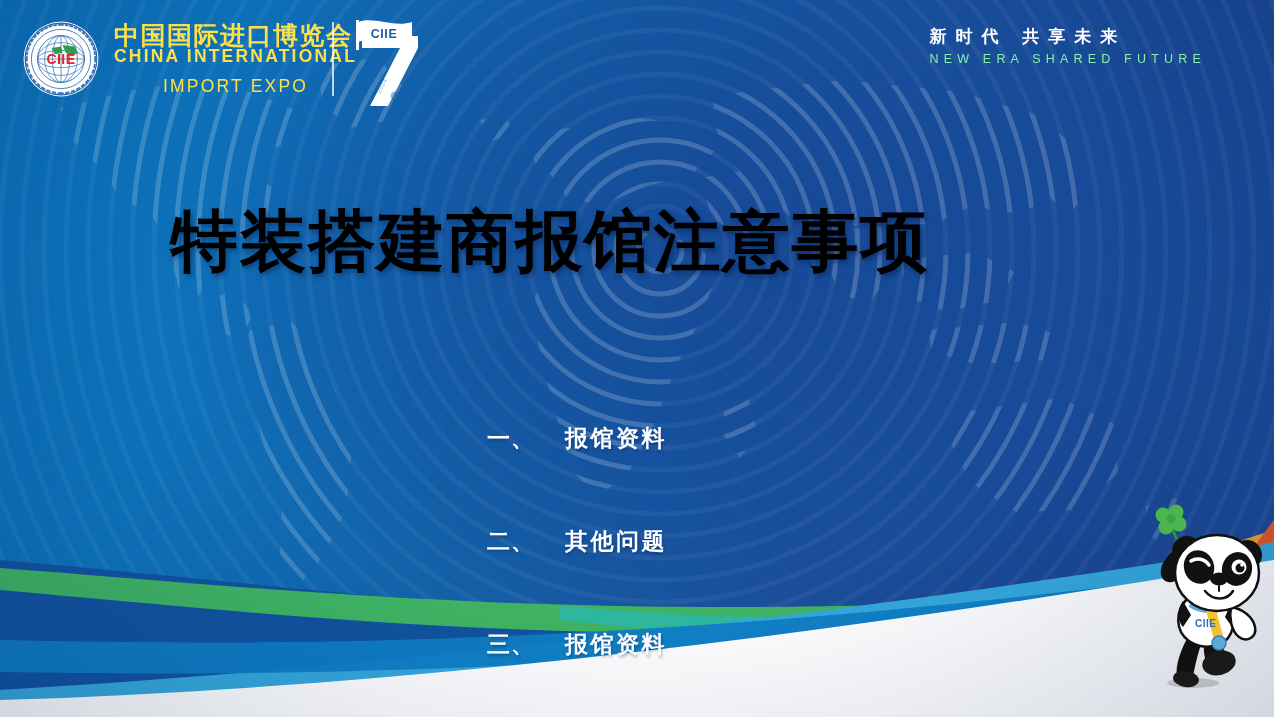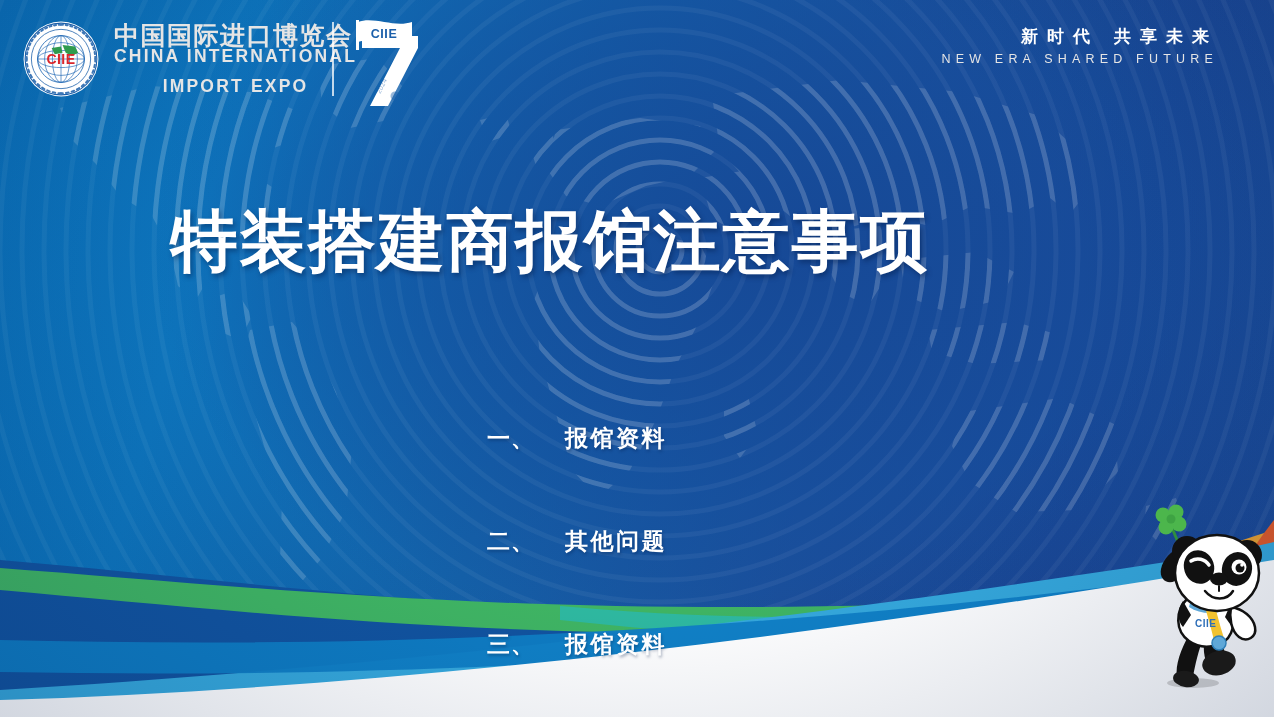--- a/index.html
+++ b/index.html
@@ -19,39 +19,39 @@
     background:radial-gradient(ellipse 980px 700px at 50% 40%, rgba(0,0,0,0) 45%, rgba(4,30,80,0.22) 100%); }
 
   
   #artwork { position:absolute; inset:0; width:1274px; height:717px; }
 
   
   .header { position:absolute; left:0; top:0; width:1274px; height:120px; }
 
   .logo-block { position:absolute; left:22px; top:20px; display:flex; align-items:center; }
   .emblem { width:78px; height:78px; flex:0 0 auto; }
-  .logo-text { margin-left:14px; color:#e5e5e5; line-height:1; }
+  .logo-text { margin-left:14px; color:#fde047; line-height:1; }
   .logo-cn { font-size:25px; font-weight:700; letter-spacing:1.5px; white-space:nowrap;
              font-family:"DejaVu Sans","Liberation Sans",sans-serif; }
   .logo-en1 { font-size:17.5px; font-weight:700; letter-spacing:2.2px; white-space:nowrap; }
-  .logo-en2 { font-size:17.5px; font-weight:700; letter-spacing:2.2px; margin-top:12px;
+  .logo-en2 { font-size:17.5px; font-weight:400; letter-spacing:2.2px; margin-top:12px;
               text-align:center; white-space:nowrap; }
   .divider { position:absolute; left:332px; top:22px; width:2px; height:74px;
              background:rgba(255,255,255,.75); }
   .seven-logo { position:absolute; left:348px; top:16px; width:86px; height:92px; }
 
-  .slogan { position:absolute; right:56px; top:28px; text-align:right; color:#ffffff; line-height:1; }
+  .slogan { position:absolute; right:68px; top:28px; color:#ffffff; line-height:1; }
   .slogan-cn { font-size:17px; font-weight:600; letter-spacing:9px; white-space:nowrap;
                font-family:"DejaVu Sans","Liberation Sans",sans-serif; }
   .slogan-en { font-size:12.5px; font-weight:400; letter-spacing:5.2px; margin-top:8px;
-               white-space:nowrap; color:#e5e5e5; }
+               white-space:nowrap; color:#86efac; }
 
   
   .title { position:absolute; left:0; top:196px; width:1100px; text-align:center;
-    color:#ffffff; font-size:67px; font-weight:700; letter-spacing:2px; white-space:nowrap;
+    color:#000000; font-size:67px; font-weight:700; letter-spacing:2px; white-space:nowrap;
     font-family:"DejaVu Sans","Liberation Sans",sans-serif;
     text-shadow:2px 3px 5px rgba(3,26,70,.45); }
 
   
   .agenda { position:absolute; left:487px; top:375px; }
   .agenda-item { display:flex; align-items:baseline; margin-bottom:24px; color:#fff;
     font-family:"DejaVu Sans","Liberation Sans",sans-serif;
     text-shadow:1px 2px 3px rgba(3,26,70,.35); }
   .agenda-num { width:78px; flex:0 0 78px; font-size:23px; font-weight:700; letter-spacing:1px; }
   .agenda-label { font-size:23px; font-weight:700; letter-spacing:2.5px;margin-top:48px; }

